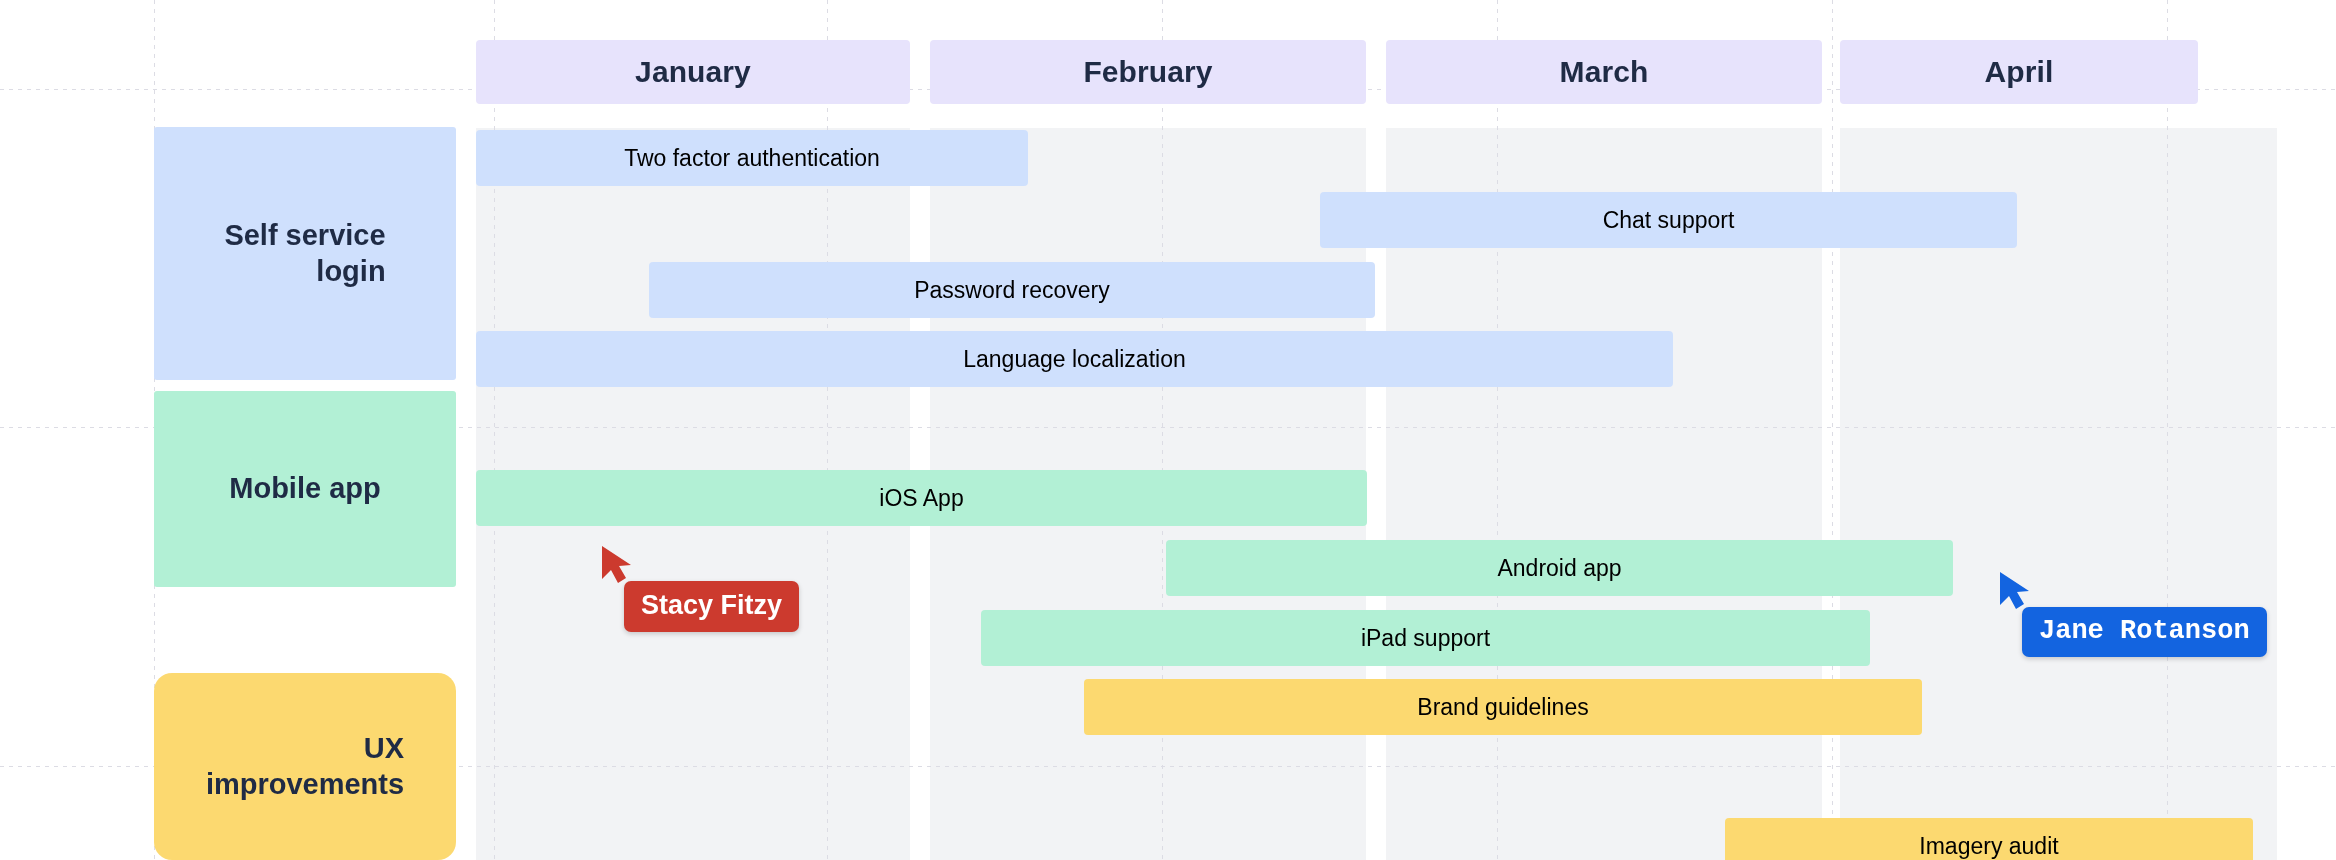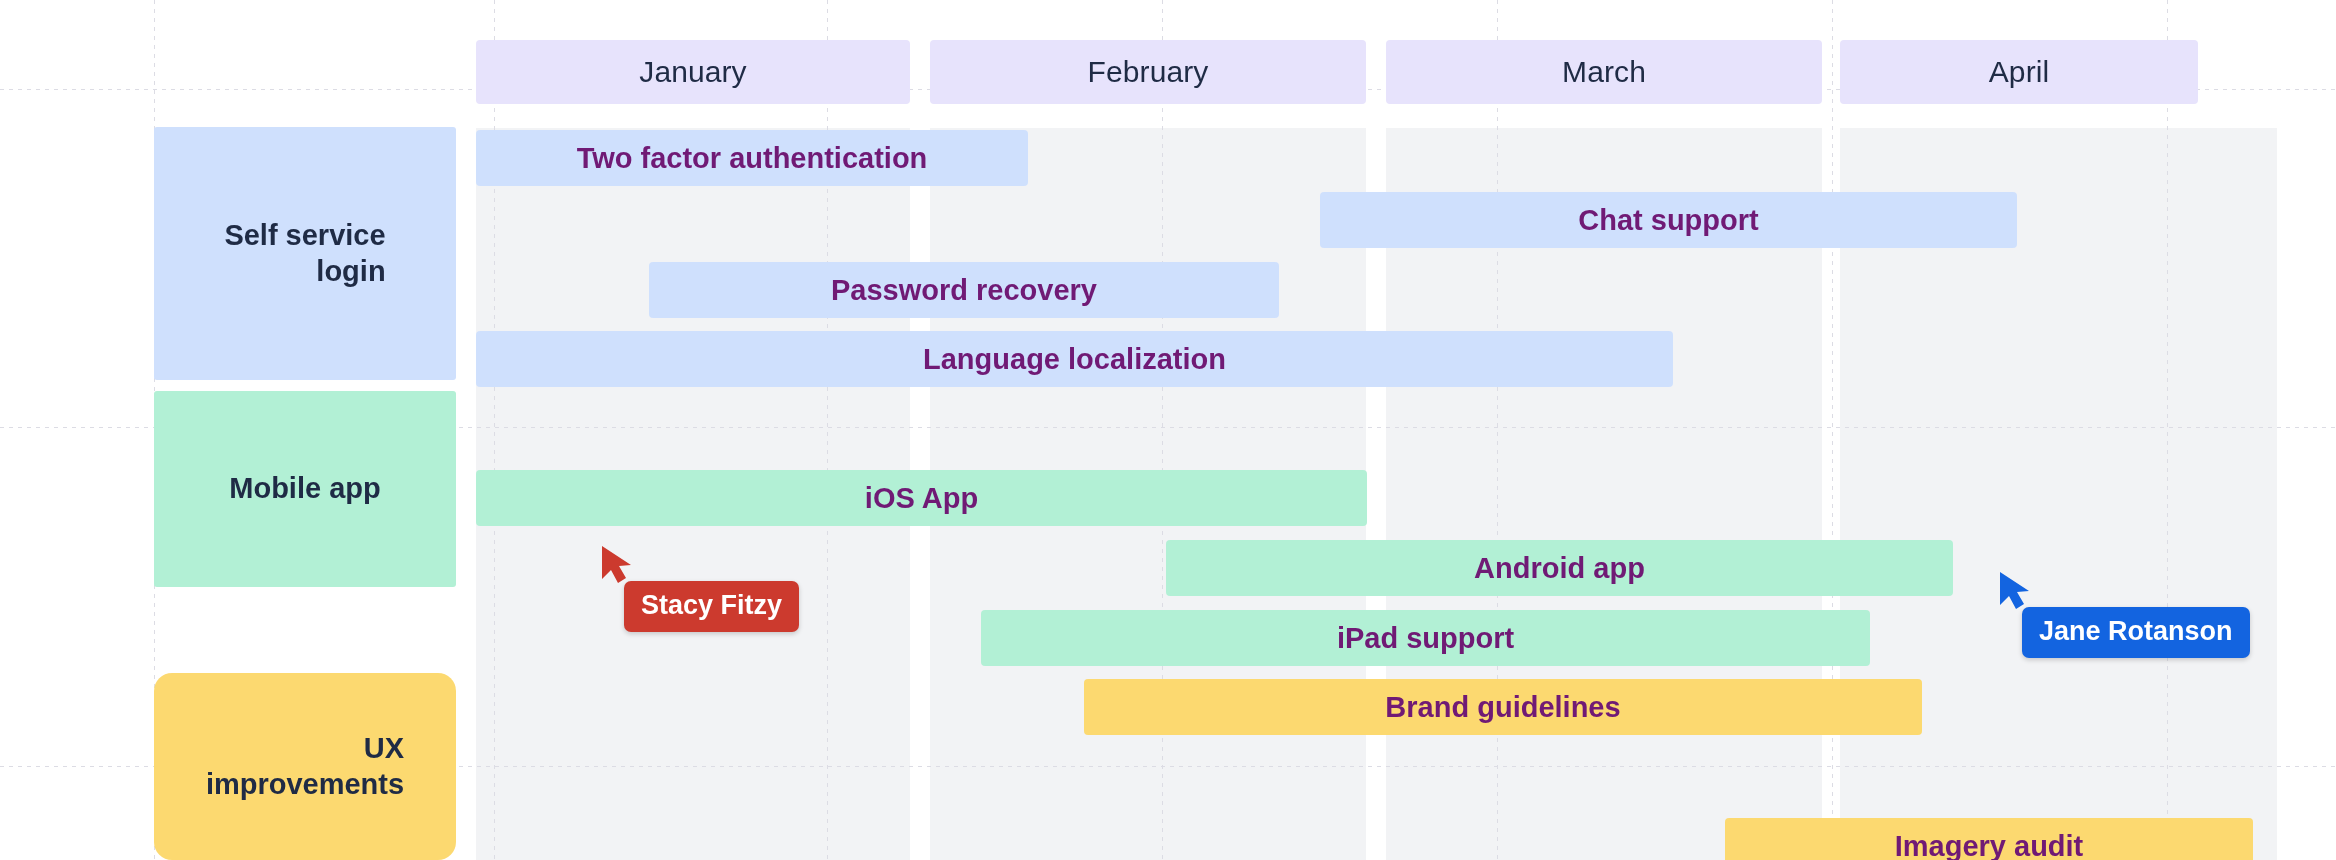--- a/index.html
+++ b/index.html
@@ -15,32 +15,32 @@
   .grid-h{left:0;height:1px;width:2336px;
     background-image:linear-gradient(to right,#dcdce4 0 4px,transparent 4px 9px);
     background-size:9px 1px;}
 
   
   .col-body{position:absolute;top:128px;height:732px;background:#f2f3f5;}
 
   
   .month{position:absolute;top:40px;height:64px;background:#e7e3fc;
          border-radius:4px;display:flex;align-items:center;justify-content:center;}
-  .month span{font-size:30px;font-weight:400;color:#1f2b45;letter-spacing:.1px;text-align:right;}
+  .month span{font-size:30px;font-weight:700;color:#1f2b45;letter-spacing:.1px;text-align:right;}
 
   
   .lane{position:absolute;left:154px;width:302px;border-radius:3px;
         display:flex;align-items:center;justify-content:center;text-align:right;}
   .lane span{font-size:29px;font-weight:700;line-height:1.22;color:#1f2b45;
              display:block;max-width:260px;}
 
   
   .bar{position:absolute;border-radius:4px;display:flex;align-items:center;
        justify-content:center;}
-  .bar span{font-size:29px;font-weight:700;color:#701a75;white-space:nowrap;
+  .bar span{font-size:23px;font-weight:400;color:#000000;white-space:nowrap;
             padding:0 10px;}
 
   
   .cursor{position:absolute;}
   .cursor .arrow{position:absolute;left:0;top:0;}
   .cursor .name{position:absolute;white-space:nowrap;border-radius:7px;
      padding:9px 17px 11px;font-size:27px;font-weight:700;color:#ffffff;
      box-shadow:0 2px 5px rgba(0,0,0,.18);}
 </style>
 </head>
@@ -83,21 +83,21 @@
     <div class="lane" style="top: 673px; height: 187px; background: rgb(252, 217, 112); border-radius: 18px;">
       <span style="white-space: pre-line;">UX
 improvements</span>
     </div>
     <div class="bar" style="left: 476px; top: 130px; width: 552px; height: 56px; background: rgb(207, 224, 253);">
       <span>Two factor authentication</span>
     </div>
     <div class="bar" style="left: 1320px; top: 192px; width: 697px; height: 56px; background: rgb(207, 224, 253);">
       <span>Chat support</span>
     </div>
-    <div class="bar" style="left: 649px; top: 262px; width: 630px; height: 56px; background: rgb(207, 224, 253);">
+    <div class="bar" style="left: 649px; top: 262px; width: 726px; height: 56px; background: rgb(207, 224, 253);">
       <span>Password recovery</span>
     </div>
     <div class="bar" style="left: 476px; top: 331px; width: 1197px; height: 56px; background: rgb(207, 224, 253);">
       <span>Language localization</span>
     </div>
     <div class="bar" style="left: 1166px; top: 540px; width: 787px; height: 56px; background: rgb(178, 240, 213);">
       <span>Android app</span>
     </div>
     <div class="bar" style="left: 476px; top: 470px; width: 891px; height: 56px; background: rgb(178, 240, 213);">
       <span>iOS App</span>
@@ -114,15 +114,15 @@
     <div class="cursor" style="left: 600px; top: 545px;">
       <svg width="34" height="40" viewBox="0 0 34 40" class="arrow">
         <path d="M2 1 L2 34 L11 25 L18 38 L26 33 L19 21 L31 20 Z" fill="#cc3a2e"></path>
       </svg>
       <div class="name" style="background: rgb(204, 58, 46); left: 24px; top: 36px;">Stacy Fitzy</div>
     </div>
     <div class="cursor" style="left: 1998px; top: 571px;">
       <svg width="34" height="40" viewBox="0 0 34 40" class="arrow">
         <path d="M2 1 L2 34 L11 25 L18 38 L26 33 L19 21 L31 20 Z" fill="#1364e0"></path>
       </svg>
-      <div class="name" style="background: rgb(19, 100, 224); left: 24px; top: 36px;">Jane Rotanson</div>
+      <div class="name" style="background: rgb(19, 100, 224); left: 24px; top: 36px; font-family: Liberation Mono, monospace;">Jane Rotanson</div>
     </div>
   </div>
 
 </body></html>

